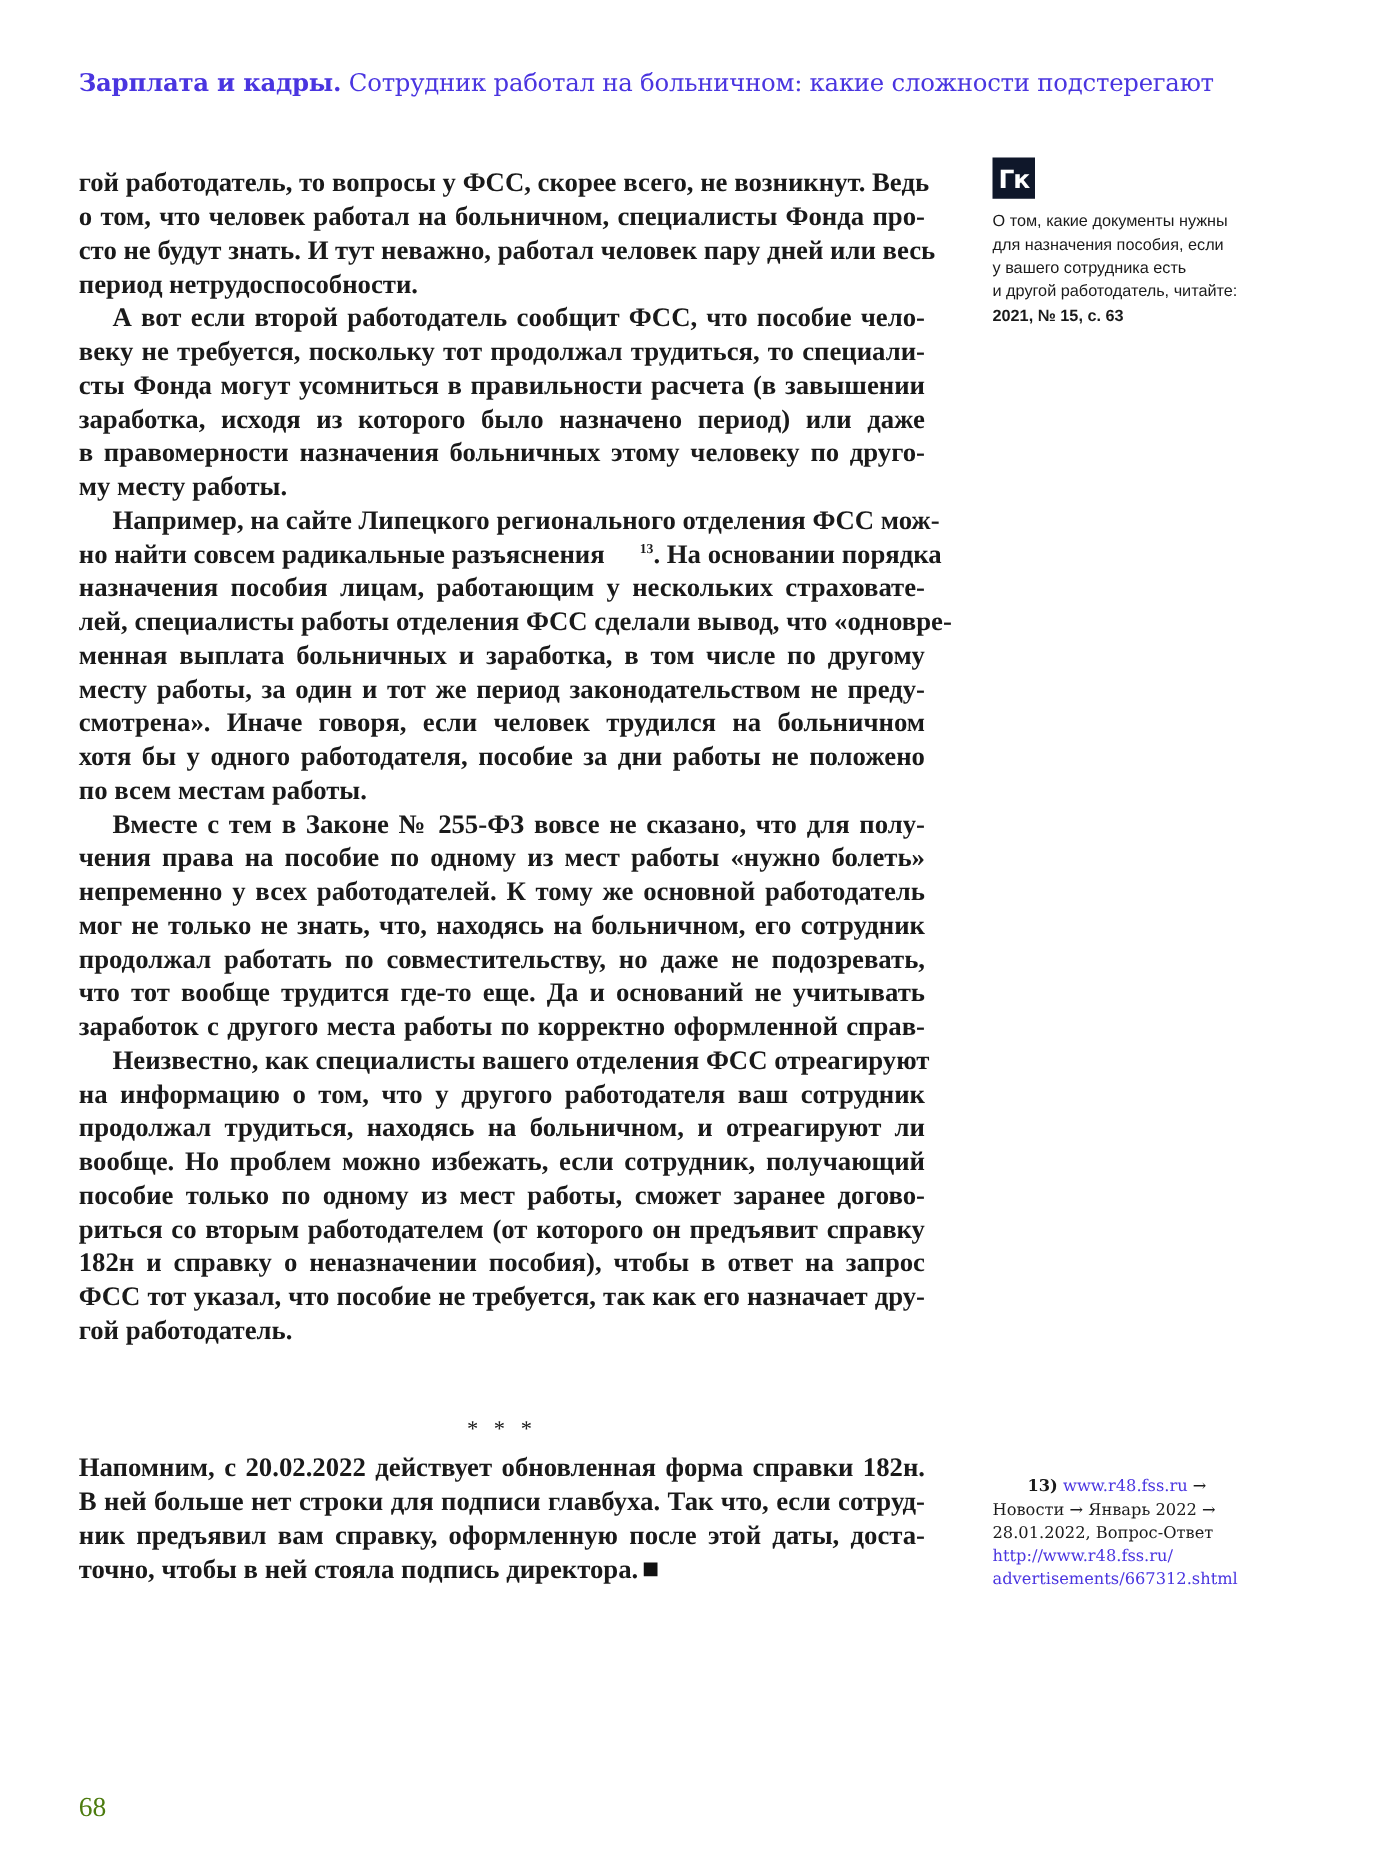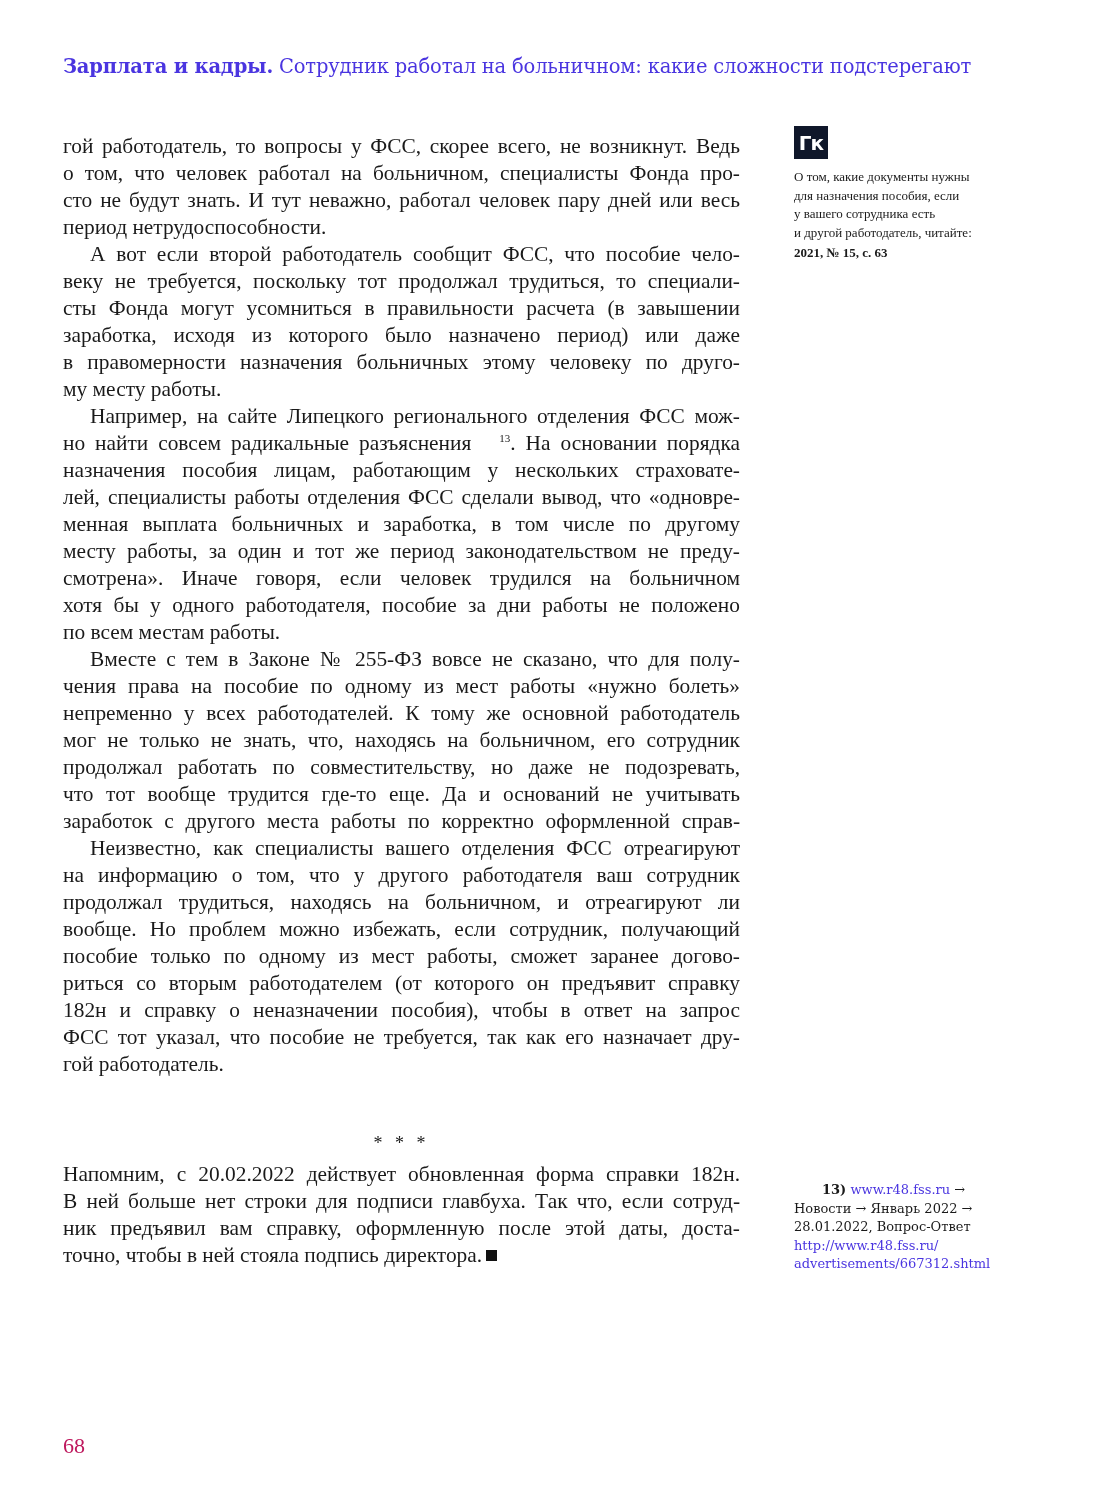--- a/index.html
+++ b/index.html
@@ -15,55 +15,55 @@
       letter-spacing: -0.2px;
     }
     .running-head .section { font-weight: bold; }
     .main-col {
       position: absolute; left: 63px; top: 133px; width: 677px;
       font-family: "Liberation Serif", "DejaVu Serif", serif;
       font-size: 21.4px; line-height: 27px; text-align: justify;
       hyphens: manual;
     }
     .main-col p { margin: 0; }
-    .line { display: block; text-align: justify; text-align-last: justify; white-space: nowrap; }
+    .line { display: block; text-align: justify; text-align-last: justify; white-space: nowrap; font-weight: bold; }
     .line.last { text-align-last: left; }
     .stars {
       position: absolute; left: 63px; top: 1133px; width: 677px; text-align: center;
       font-family: "Liberation Serif", serif; font-size: 18px; letter-spacing: 4px;
     }
     .closing {
       position: absolute; left: 63px; top: 1161px; width: 677px;
       font-family: "Liberation Serif", "DejaVu Serif", serif;
       font-size: 21.4px; line-height: 27px;
     }
     .end-mark { display: inline-block; width: 11px; height: 11px; background: #111; margin-left: 4px; vertical-align: 1px; }
     sup.fn { font-size: 11px; vertical-align: 8px; line-height: 0; margin-left: 28px; }
     .logo {
       position: absolute; left: 794px; top: 126px; width: 34px; height: 33px;
       background: #0f172a; color: #fff;
       font-family: "DejaVu Sans", sans-serif; font-weight: bold; font-size: 20px;
       display: flex; align-items: center; justify-content: center; letter-spacing: -1px;
     }
     .sidenote {
       position: absolute; left: 794px; top: 168px; width: 240px;
-      font-family: Liberation Serif, serif; font-size: 13px; line-height: 18.5px; color: #1a1a1a;
+      font-family: Liberation Sans, sans-serif; font-size: 13px; line-height: 18.5px; color: #1a1a1a;
     }
     .sidenote .ref { font-weight: bold; margin-top: 2px; display: block; }
     .sidenote .sl { display: block; white-space: nowrap; }
     .footnote {
       position: absolute; left: 794px; top: 1181px; width: 240px;
       font-family: "DejaVu Serif", serif; font-size: 13px; line-height: 18.5px; color: #1a1a1a;
     }
     .footnote .num { font-weight: bold; margin-left: 28px; }
     .footnote .link { color: #4a35e0; }
     .footnote .fl { display: block; white-space: nowrap; }
     .page-number {
       position: absolute; left: 63px; top: 1433px;
-      font-family: "Liberation Serif", serif; font-size: 22px; color: #be185d;
+      font-family: "Liberation Serif", serif; font-size: 22px; color: #4d7c0f;
     }
   </style>
 </head>
 <body>
 
 <div class="running-head">
   <span class="section">Зарплата и кадры.</span>
   <span>Сотрудник работал на больничном: какие сложности подстерегают</span>
 </div>
 

